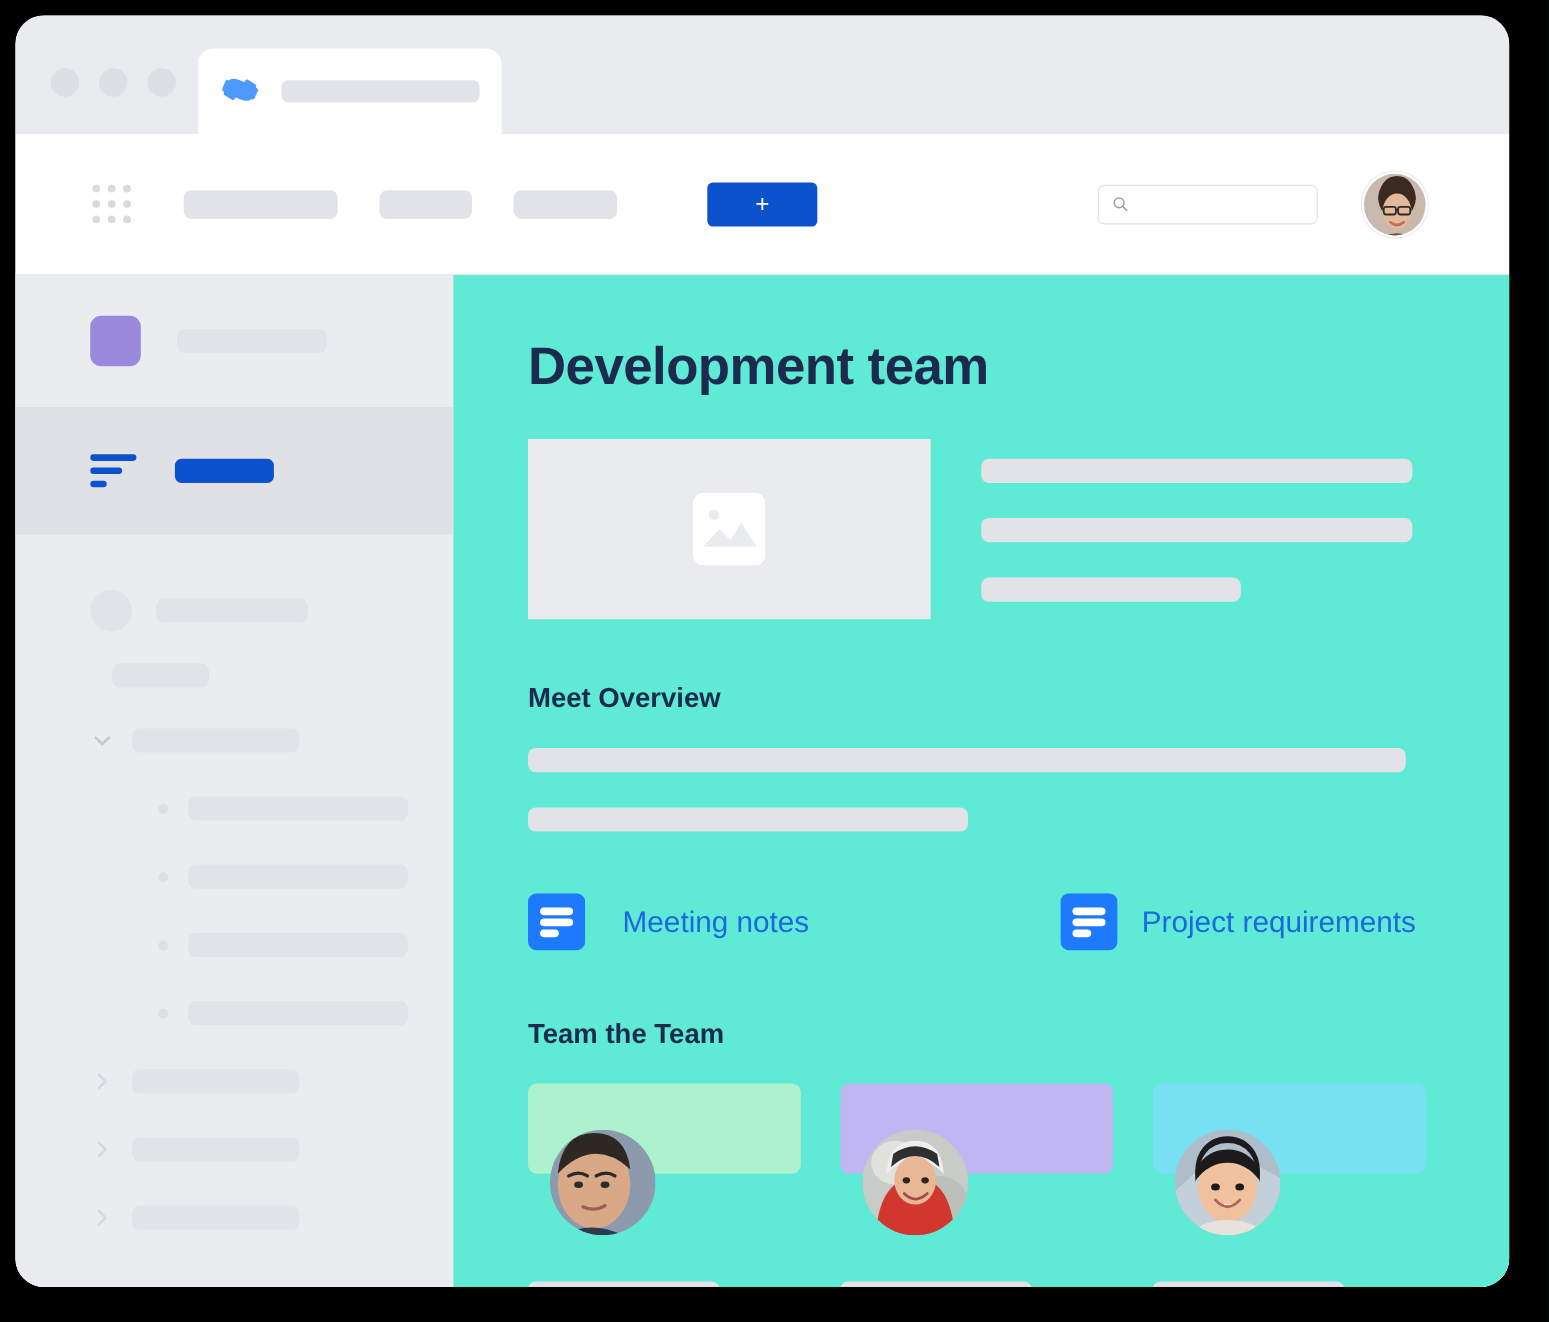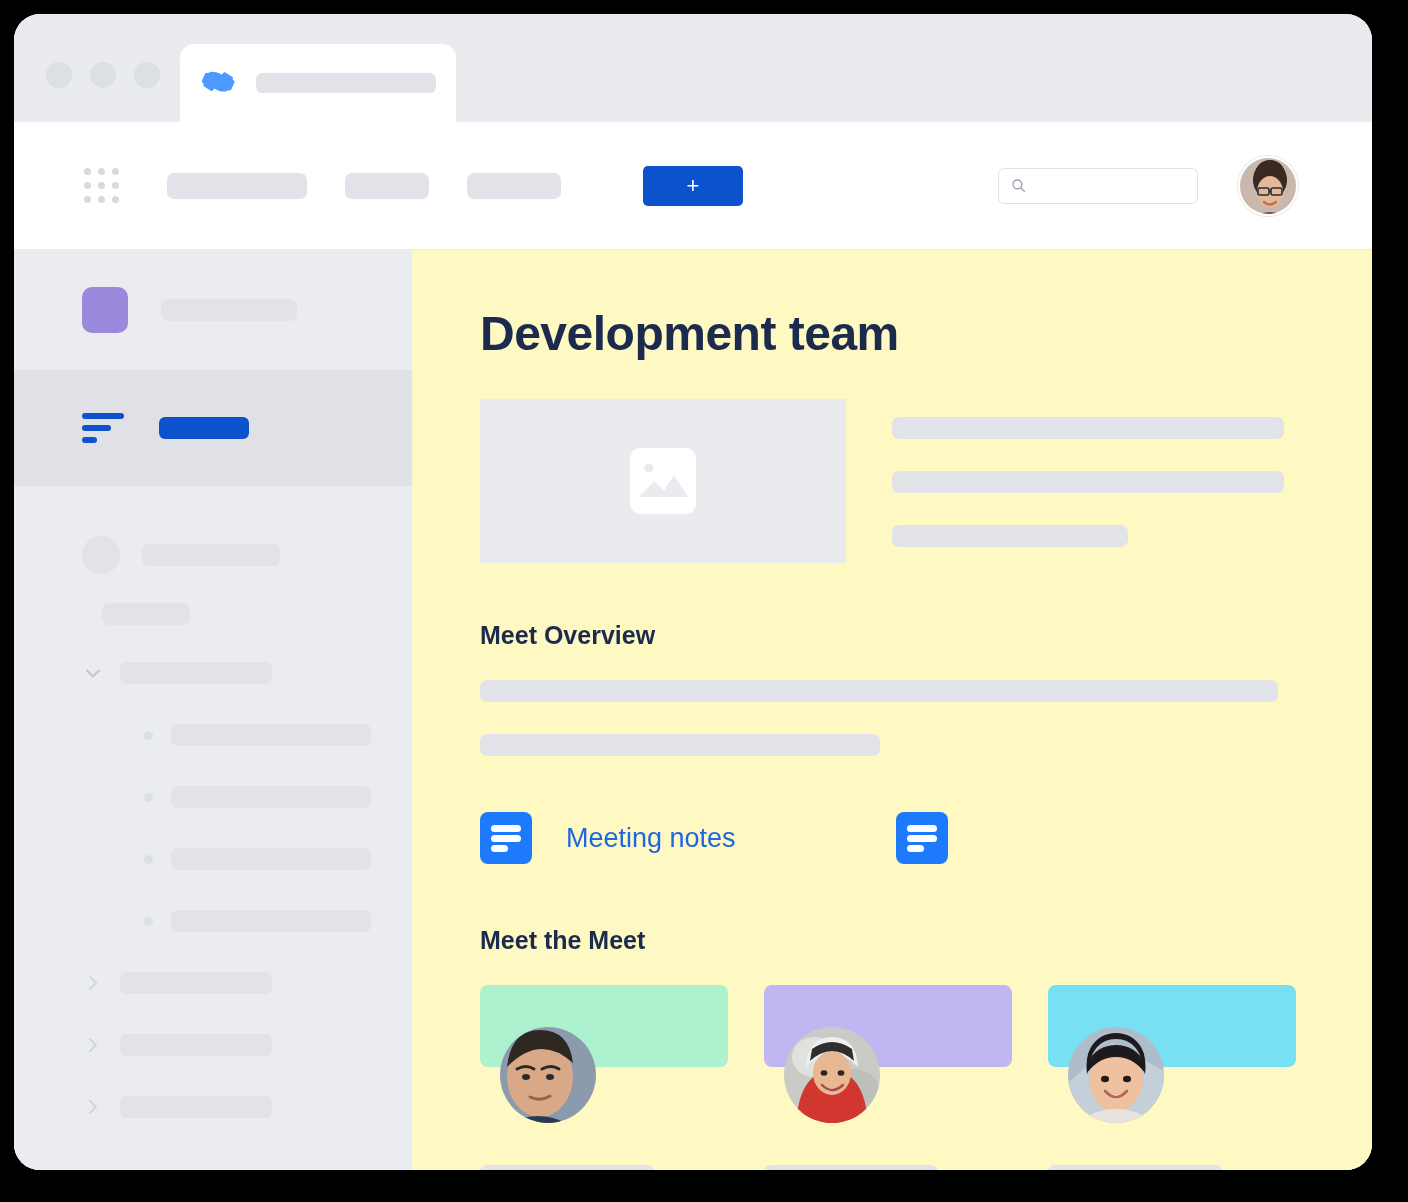--- a/index.html
+++ b/index.html
@@ -214,21 +214,21 @@
 
   .s-row.section { padding-left: 88px; height: 56px; }
   .s-row.tree { padding-left: 68px; height: 62px; gap: 16px; }
   .s-row.child { padding-left: 130px; height: 62px; gap: 18px; }
   .bullet { width: 9px; height: 9px; border-radius: 50%; background: #dcdfe4; flex: 0 0 9px; }
   .chev { width: 22px; height: 22px; flex: 0 0 22px; display:block; }
 
   
   .main {
     flex: 1;
-    background: #fef9c3;
+    background: #5eead4;
     padding: 56px 0 4px 68px;
     overflow: hidden;
   }
   .page-title {
     font-size: 48px;
     font-weight: bold;
     color: #1c2b4d;
     letter-spacing: -0.5px;
     margin-bottom: 38px;
   }
@@ -262,21 +262,21 @@
   .pl2 { width: 400px; }
 
   .links-row { display: flex; gap: 0; margin-bottom: 62px; }
   .doc-link {
     display: flex;
     align-items: center;
     gap: 22px;
     cursor: pointer;
     text-decoration: none;
   }
-  .doc-link.first { width: 416px; gap: 34px; }
+  .doc-link.first { width: 484px; gap: 34px; }
   .doc-icon { width: 52px; height: 52px; display: block; flex: 0 0 52px; }
   .doc-label {
     font-size: 27px;
     color: #1d67e0;
     font-weight: 500;
     white-space: nowrap;
   }
 
   .team-grid { display: flex; gap: 36px; }
   .member { width: 248px; position: relative; }
@@ -473,24 +473,25 @@
           </svg>
           <span class="doc-label">Meeting notes</span>
         </a>
         <a class="doc-link">
           <svg class="doc-icon" viewBox="0 0 52 52">
             <rect width="52" height="52" rx="8" fill="#1d7afc"></rect>
             <rect x="11" y="13" width="30" height="7" rx="3.5" fill="#ffffff"></rect>
             <rect x="11" y="23" width="30" height="7" rx="3.5" fill="#ffffff"></rect>
             <rect x="11" y="33" width="17" height="7" rx="3.5" fill="#ffffff"></rect>
           </svg>
+          <span class="doc-label">Project requirements</span>
         </a>
       </div>
 
-      <div class="section-title">Meet the Meet</div>
+      <div class="section-title">Team the Team</div>
 
       <div class="team-grid">
 
         <div class="member">
           <div class="member-banner" style="background:#adf2ce"></div>
           <div class="member-avatar">
             <svg viewBox="0 0 96 96" width="96" height="96">
               <rect width="96" height="96" fill="#8b9aad"></rect>
               <ellipse cx="40" cy="50" rx="33" ry="40" fill="#d9a887"></ellipse>
               <path d="M7 40 q33 -34 66 -4 q-4 -33 -33 -33 q-29 0 -33 37z" fill="#2e2722"></path>

